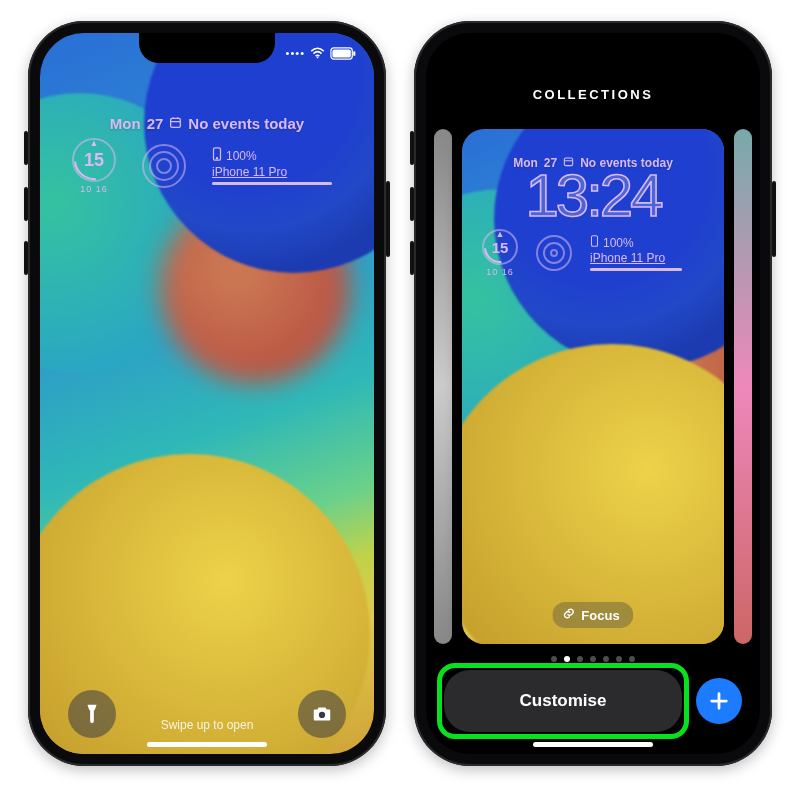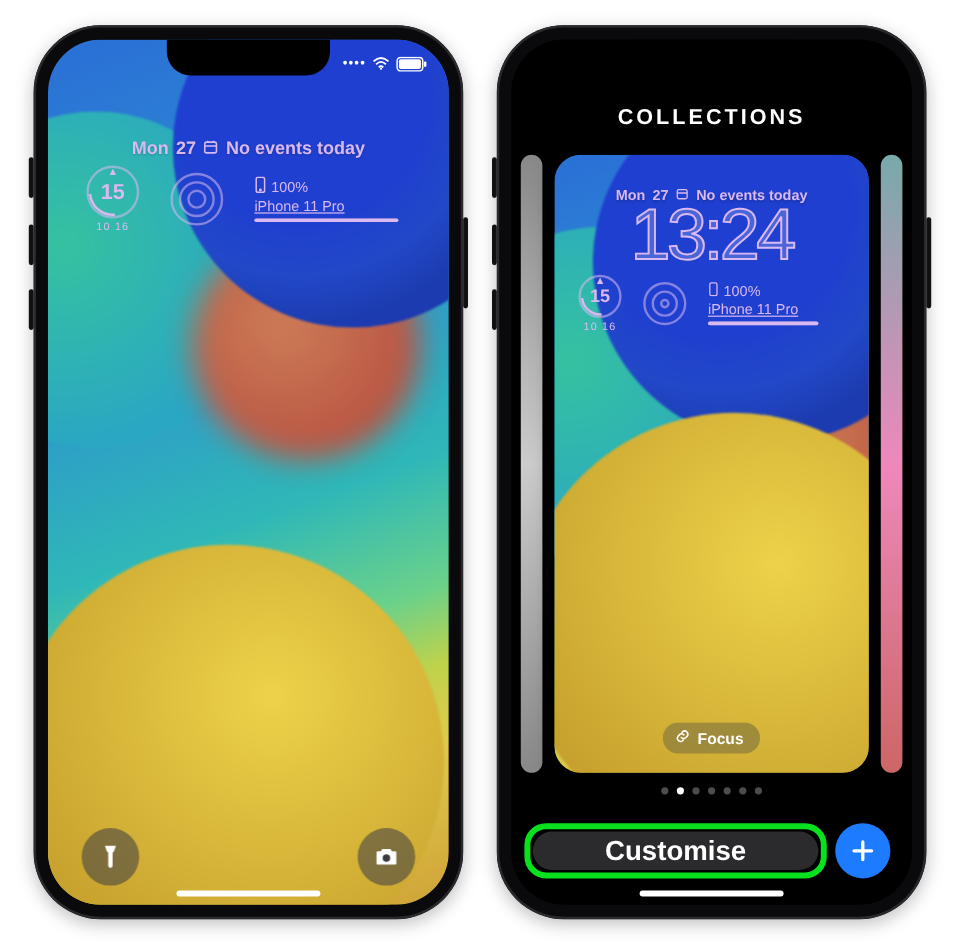--- a/index.html
+++ b/index.html
@@ -148,21 +148,21 @@
     display:flex;justify-content:space-between;align-items:flex-end;padding:0 14px 6px;
   }
   .round-btn{width:48px;height:48px;border-radius:50%;background:rgba(60,60,70,.55);backdrop-filter:blur(6px);display:flex;align-items:center;justify-content:center;color:#fff;}
   .round-btn svg{width:22px;height:22px;}
   .swipe{position:absolute;bottom:22px;left:0;right:0;text-align:center;font-size:12px;color:rgba(255,255,255,.85);font-weight:500;}
   .home-ind{position:absolute;bottom:7px;left:50%;transform:translateX(-50%);width:120px;height:5px;border-radius:3px;background:#fff;}
 
   
   .collections-title{
     position:absolute;top:54px;left:0;right:0;text-align:center;
-    color:#fff;font-size:18px;font-weight:700;letter-spacing:2.5px;
+    color:#fff;font-size:13px;font-weight:700;letter-spacing:2.5px;
   }
   .carousel{
     position:absolute;top:96px;left:0;right:0;bottom:110px;
     display:flex;align-items:stretch;justify-content:center;gap:10px;
     padding:0 0;
   }
   .preview-side{width:18px;flex:none;border-radius:14px;overflow:hidden;position:relative;}
   .preview-side.left{background:linear-gradient(180deg,#888,#ccc,#888);}
   .preview-side.right{background:linear-gradient(180deg,#7aa,#e8b,#c66);}
   .preview-main{
@@ -194,22 +194,22 @@
   .pager span.active{background:#fff;}
 
   .bottom-bar{
     position:absolute;bottom:22px;left:18px;right:18px;
     display:flex;align-items:center;gap:14px;
   }
   .customise-wrap{
     flex:1;position:relative;
   }
   .customise-btn{
-    width:100%;height:32px;border-radius:26px;
-    background:#2b2b2e;color:#fff;font-size:23px;font-weight:600;
+    width:100%;height:62px;border-radius:26px;
+    background:#2b2b2e;color:#fff;font-size:17px;font-weight:600;
     display:flex;align-items:center;justify-content:center;
     position:relative;z-index:2;
   }
   .highlight-ring{
     position:absolute;inset:-7px;border:5px solid var(--highlight);border-radius:18px;z-index:1;
   }
   .add-btn{
     width:46px;height:46px;border-radius:50%;
     background:#1d7bff;display:flex;align-items:center;justify-content:center;
     color:#fff;font-size:28px;font-weight:400;flex:none;
@@ -306,20 +306,21 @@
             </svg>
         </div>
         <div class="round-btn">
           <svg viewBox="0 0 24 24" fill="#fff">
               <path d="M4 7h3l1.2-2h7.6L17 7h3a1 1 0 0 1 1 1v10a1 1 0 0 1-1 1H4a1 1 0 0 1-1-1V8a1 1 0 0 1 1-1z"></path>
               <circle cx="12" cy="13" r="3.4" fill="#3a3a3e"></circle>
             </svg>
         </div>
       </div>
 
+      <div class="swipe">Swipe up to open</div>
       <div class="home-ind"></div>
     </div>
   </div>
 </div>
 
 <div class="phone">
   <div class="screen dark-bg">
     <div class="notch"></div>
 
     <div class="collections-title">COLLECTIONS</div>

